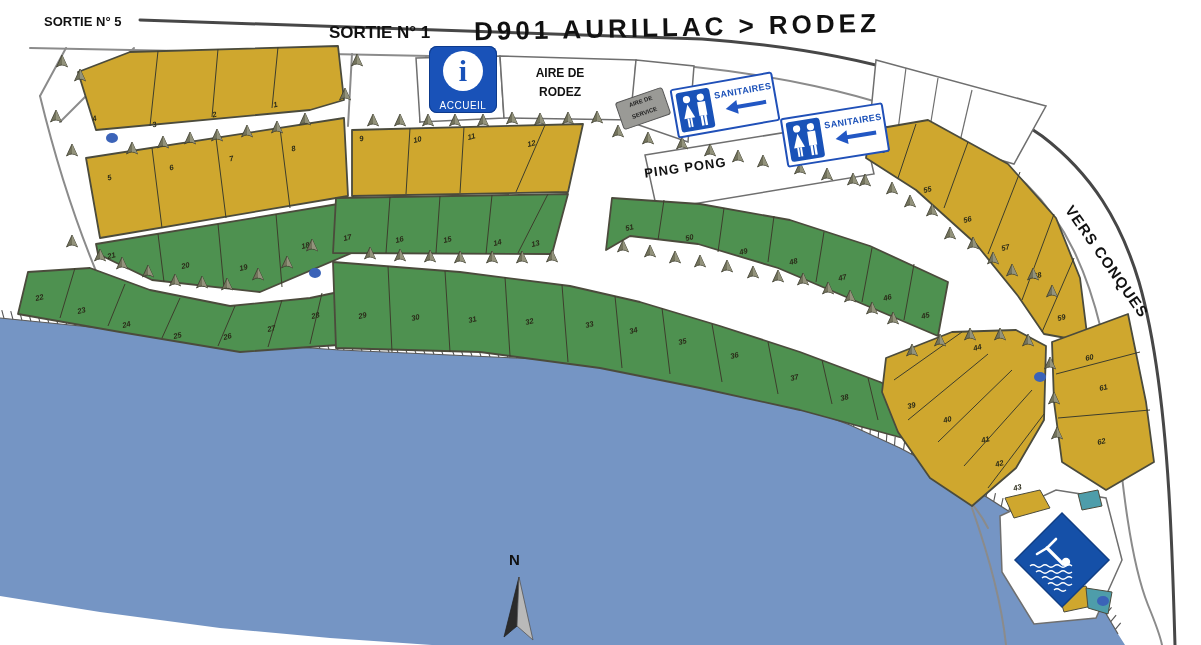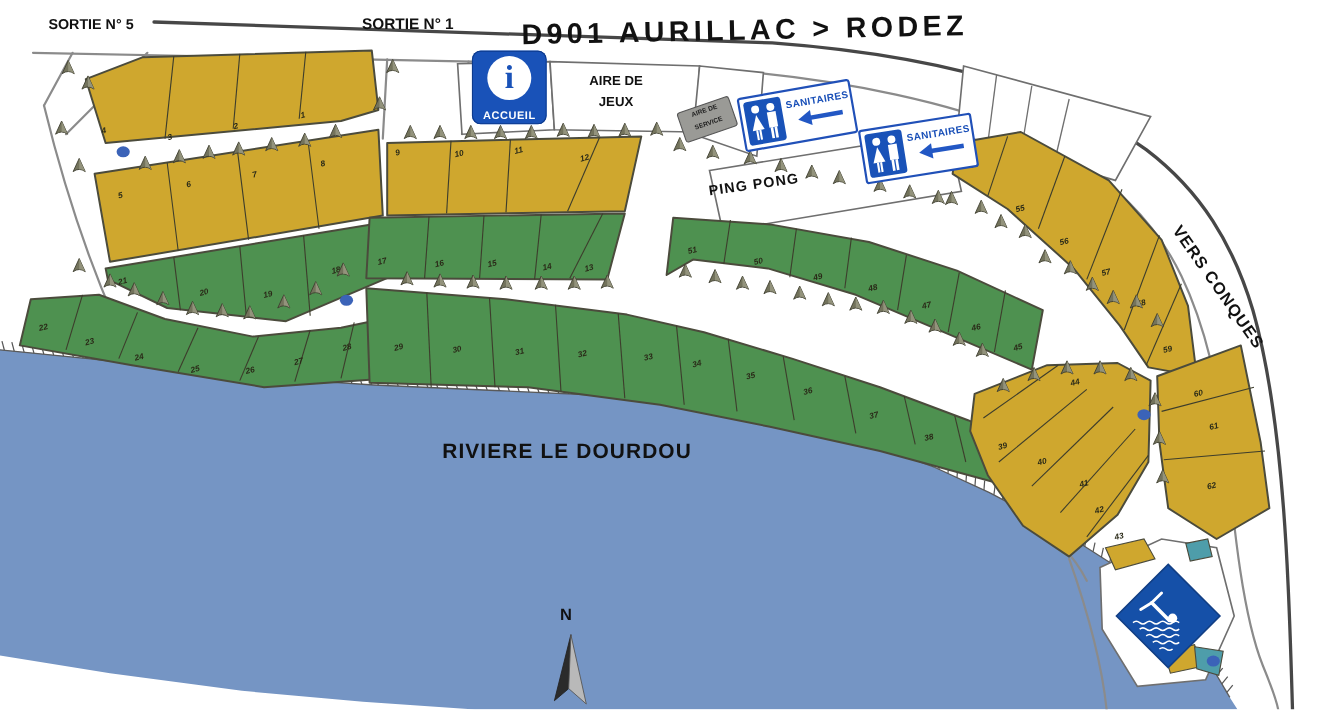--- a/index.html
+++ b/index.html
@@ -1,37 +1,37 @@
 <!DOCTYPE html>
 <html><head>
 <meta charset="utf-8">
 <style>
   html,body{margin:0;padding:0;background:#fff;}
   #stage{position:relative;width:1201px;height:645px;background:#ffffff;overflow:hidden;
          font-family:"Liberation Sans",sans-serif;}
   #mapsvg{position:absolute;left:0;top:0;}
   .lbl{position:absolute;font-weight:bold;color:#111;white-space:nowrap;z-index:5;}
   #lbl-sortie2{left:44px;top:14px;font-size:13px;}
-  #lbl-sortie1{left:329px;top:13px;font-size:14px;}
+  #lbl-sortie1{left:329px;top:23px;font-size:17px;}
   #lbl-d901{left:474px;top:12px;font-size:26px;letter-spacing:4px;transform:rotate(-1.2deg);}
   #lbl-jeux{left:514px;top:64px;width:92px;font-size:12px;text-align:center;line-height:19px;}
   #lbl-pingpong{left:644px;top:160px;font-size:13px;transform:rotate(-8deg);letter-spacing:1px;}
   #lbl-vers{left:1076px;top:202px;font-size:15px;letter-spacing:1px;transform:rotate(55deg);transform-origin:0 0;}
   #lbl-riviere{left:402px;top:400px;font-size:19px;letter-spacing:1px;}
   #lbl-n{left:509px;top:551px;font-size:15px;}
 
   
   #sign-accueil{position:absolute;left:429px;top:46px;width:68px;height:67px;background:#1952b8;
     border-radius:8px;z-index:6;box-shadow:0 0 0 1px #0d3a8c inset;}
   #sign-accueil .circ{position:absolute;left:14px;top:5px;width:40px;height:40px;background:#fff;
     border-radius:50%;text-align:center;}
   #sign-accueil .circ span{font-family:"Liberation Serif",serif;font-weight:bold;font-size:30px;
     color:#1952b8;line-height:40px;}
   #sign-accueil .cap{position:absolute;left:0;bottom:2px;width:100%;text-align:center;color:#fff;
-    font-size:10px;font-weight:bold;letter-spacing:0.5px;}
+    font-size:10px;font-weight:normal;letter-spacing:0.5px;}
 
   
   .sign-sanit{position:absolute;width:104px;height:50px;background:#fff;border:2px solid #2050b8;
     border-radius:3px;z-index:6;display:flex;padding:3px;box-sizing:border-box;}
   #sign-sanit-1{left:673px;top:80px;transform:rotate(-10deg);}
   #sign-sanit-2{left:783px;top:110px;transform:rotate(-9deg);}
   .sign-sanit .tile{width:34px;height:40px;background:#1952b8;border-radius:3px;flex:0 0 auto;}
   .sign-sanit .right{flex:1;padding-left:4px;}
   .sign-sanit .txt{font-size:9px;font-weight:bold;color:#1a50b8;letter-spacing:0.4px;margin-top:4px;}
   .sign-sanit .arrow{position:relative;height:4px;background:#2257c4;margin:8px 8px 0 14px;}
@@ -513,25 +513,24 @@
       <path d="M1047,548 L1056,539 M1047,548 L1037,554" stroke="#fff" stroke-width="2.6" stroke-linecap="round" fill="none"></path>
       <polygon points="519,577 504,637 517,626" fill="#2b2b2b" stroke="#222" stroke-width="0.8"></polygon>
       <polygon points="519,577 533,640 517,626" fill="#b9b9b9" stroke="#555" stroke-width="0.8"></polygon>
     </svg>
 
   <div class="lbl" id="lbl-sortie2">SORTIE N° 5</div>
   <div class="lbl" id="lbl-sortie1">SORTIE N° 1</div>
   <div class="lbl" id="lbl-d901">D901 AURILLAC &gt; RODEZ</div>
   <div class="lbl" id="lbl-jeux">
     <div>AIRE DE</div>
-    <div>JEUX</div>
+    <div>RODEZ</div>
   </div>
   <div class="lbl" id="lbl-pingpong">PING PONG</div>
   <div class="lbl" id="lbl-vers">VERS CONQUES</div>
-  <div class="lbl" id="lbl-riviere">RIVIERE LE DOURDOU</div>
   <div class="lbl" id="lbl-n">N</div>
 
   <div id="sign-accueil">
     <div class="circ"><span>i</span></div>
     <div class="cap">ACCUEIL</div>
   </div>
 
   <div class="sign-sanit" id="sign-sanit-1">
     <div class="tile">
       <svg width="34" height="40" viewBox="0 0 34 40">

